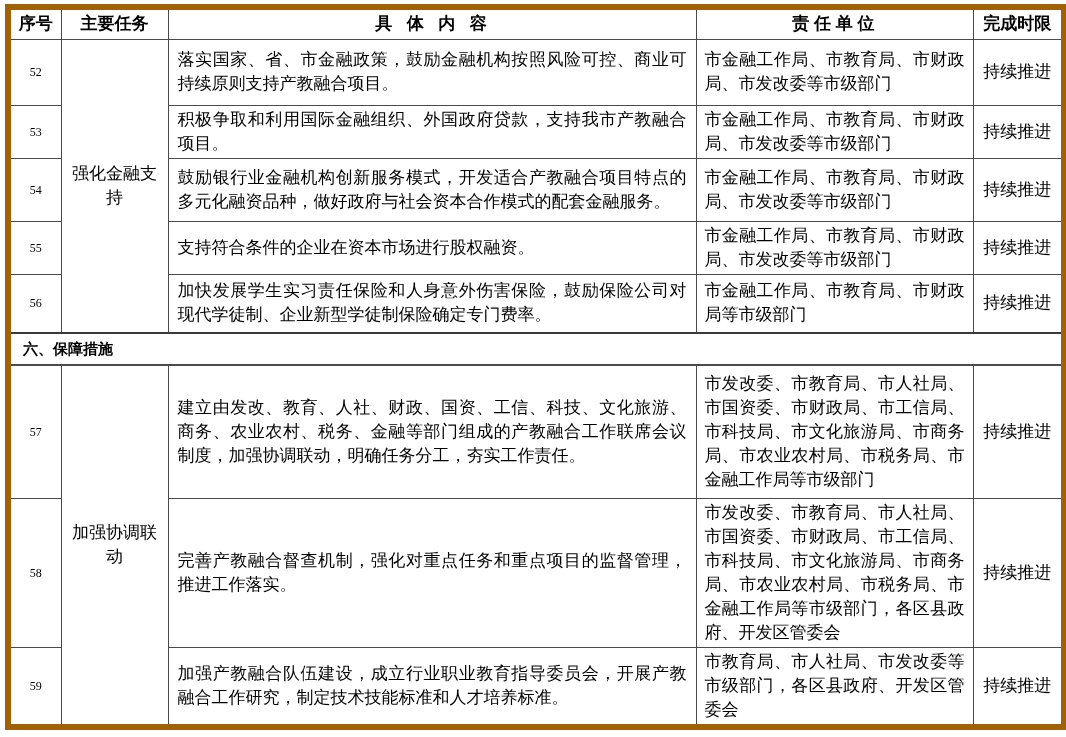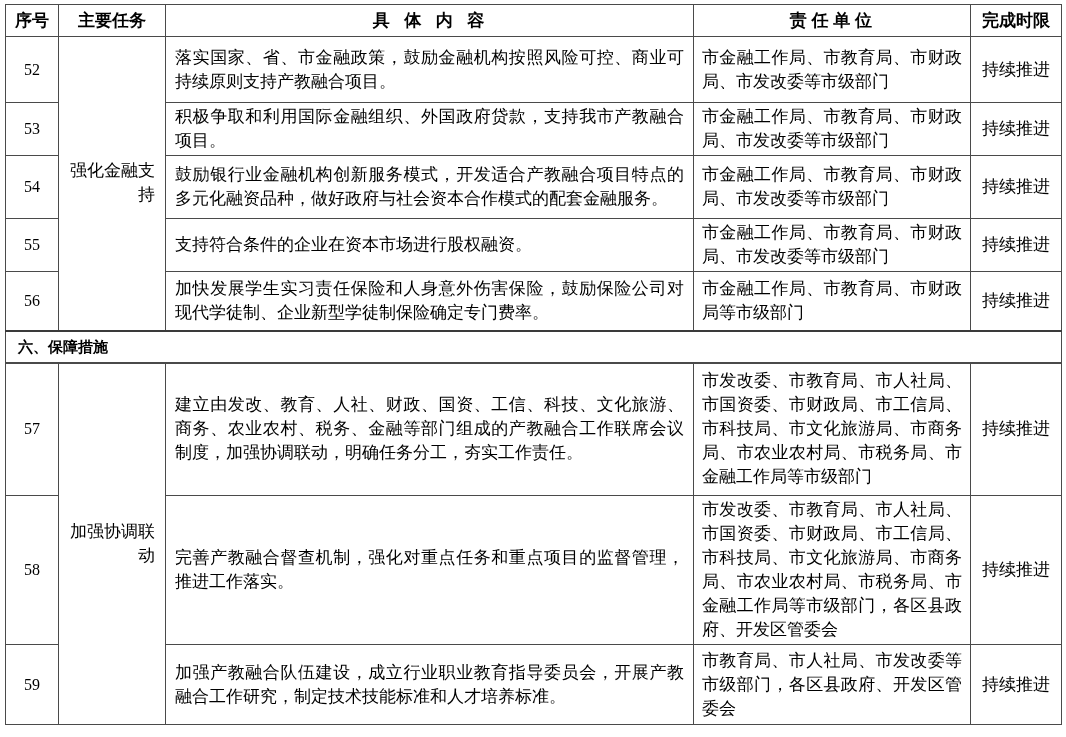--- a/index.html
+++ b/index.html
@@ -5,37 +5,37 @@
   html,body{margin:0;padding:0;background:#ffffff;}
   body{
     width:1066px;height:737px;overflow:hidden;
     font-family:"Liberation Serif","DejaVu Serif",serif;
     color:#000000;
     -webkit-font-smoothing:antialiased;
   }
   .sheet{position:absolute;left:5px;top:4px;width:1056px;height:729px;}
   table.doc-table{
     border-collapse:collapse;table-layout:fixed;width:100%;
-    border:1px solid #a16207;
+    border:6px solid #a16207;
   }
   .doc-table td,.doc-table th{
     border:1px solid #4a4a4a;
     padding:2px 8px;
     font-size:17px;
     line-height:24px;
     vertical-align:middle;
     overflow:hidden;
   }
   .doc-table th{
     font-weight:bold;text-align:center;padding:2px 2px;font-size:17px;
   }
   th.hdr-content{letter-spacing:0.85em;padding-left:0.85em;margin-left:44px;}
   th.hdr-unit{letter-spacing:0.28em;padding-left:0.28em;}
-  td.no-cell{text-align:center;font-size:16px;padding:2px 2px;}
-  td.task-cell{text-align:right;padding:18px 10px;}
+  td.no-cell{text-align:center;font-size:12px;padding:2px 2px;}
+  td.task-cell{text-align:center;padding:18px 10px;}
   td.content-cell{text-align:justify;text-justify:inter-ideograph;padding:2px 9px;}
   td.unit-cell{text-align:justify;text-justify:inter-ideograph;padding:2px 8px;}
   td.deadline-cell{text-align:center;padding:2px 2px;}
   td.section-cell{
     font-weight:bold;text-align:left;padding:2px 12px;font-size:15px;
     border-top:2px solid #3a3a3a;border-bottom:2px solid #4a4a4a;
   }
   tr.h-header{height:32px;}
   tr.h-r52{height:66px;}
   tr.h-r53{height:51px;}

